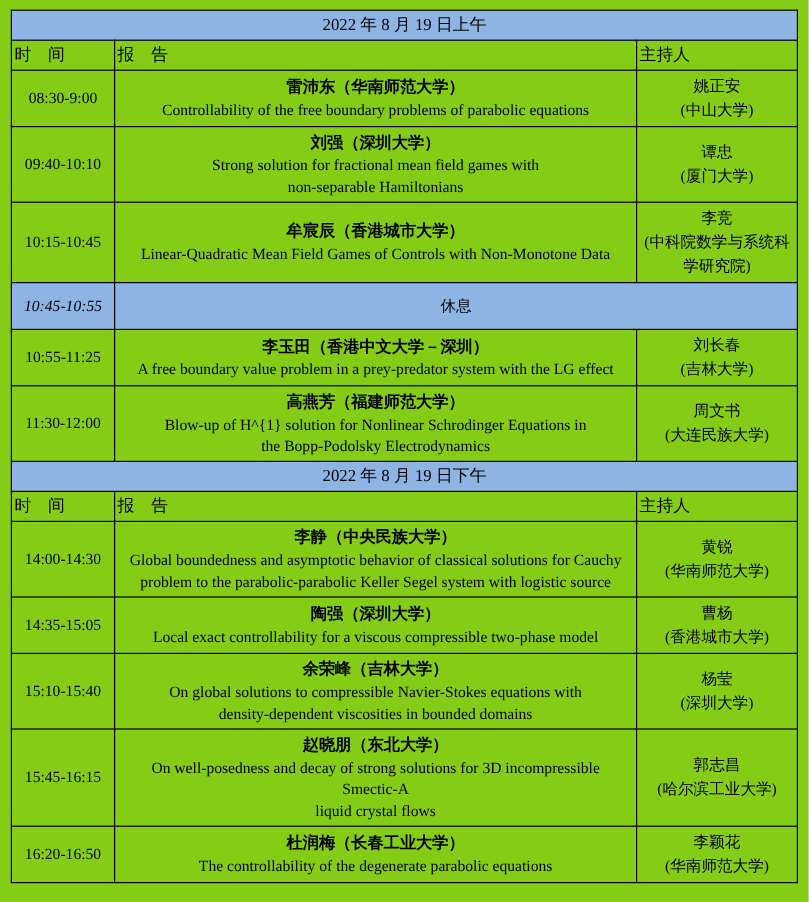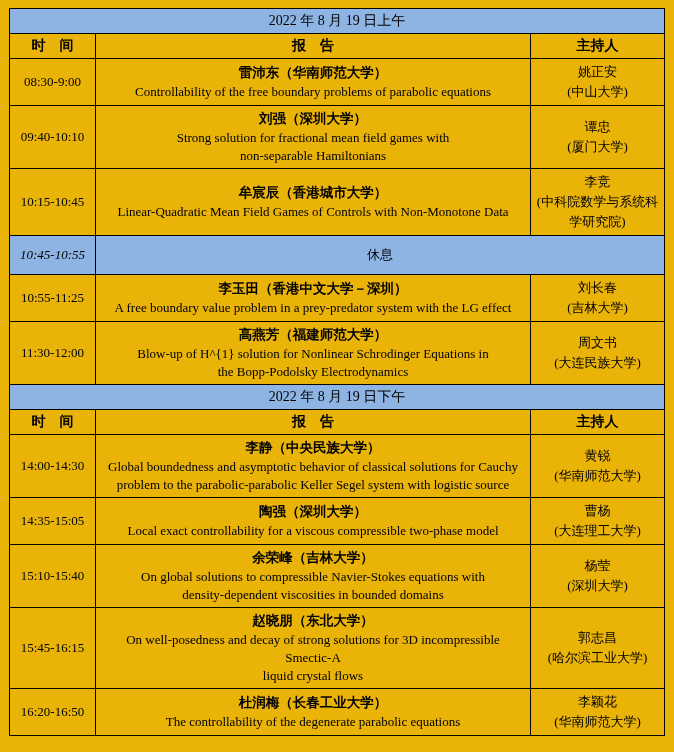--- a/index.html
+++ b/index.html
@@ -4,21 +4,21 @@
 <style>
   html, body {
     margin: 0;
     padding: 0;
     background: #ffffff;
     font-family: "Liberation Serif", "DejaVu Serif", serif;
   }
   .page {
     width: 674px;
     height: 752px;
-    background: #eab308;
+    background: #84cc16;
     box-sizing: border-box;
     padding: 8px 9px;
     overflow: hidden;
   }
   table.schedule {
     border-collapse: collapse;
     width: 655px;
     table-layout: fixed;
   }
   table.schedule td {
@@ -28,25 +28,23 @@
   }
   .session-cell {
     background: #8DB4E2;
     text-align: center;
     font-size: 14px;
     padding: 3px 2px;
     height: 24px;
     color: #000000;
   }
   .colhead-row td {
-    text-align: center;
     font-size: 14px;
     padding: 3px 2px;
     height: 23px;
-    font-weight: bold;
   }
   .time-cell {
     text-align: center;
     font-size: 13px;
     padding: 2px 2px;
   }
   .talk-cell {
     text-align: center;
     padding: 3px 8px;
   }
@@ -192,21 +190,21 @@
   </tr>
 
   <tr class="talk-row">
     <td class="time-cell">14:35-15:05</td>
     <td class="talk-cell">
       <div class="speaker">陶强（深圳大学）</div>
       <div class="title">Local exact controllability for a viscous compressible two-phase model</div>
     </td>
     <td class="chair-cell">
       <div class="chair-name">曹杨</div>
-      <div class="chair-affil">(大连理工大学)</div>
+      <div class="chair-affil">(香港城市大学)</div>
     </td>
   </tr>
 
   <tr class="talk-row">
     <td class="time-cell">15:10-15:40</td>
     <td class="talk-cell">
       <div class="speaker">余荣峰（吉林大学）</div>
       <div class="title">On global solutions to compressible Navier-Stokes equations with
 density-dependent viscosities in bounded domains</div>
     </td>

